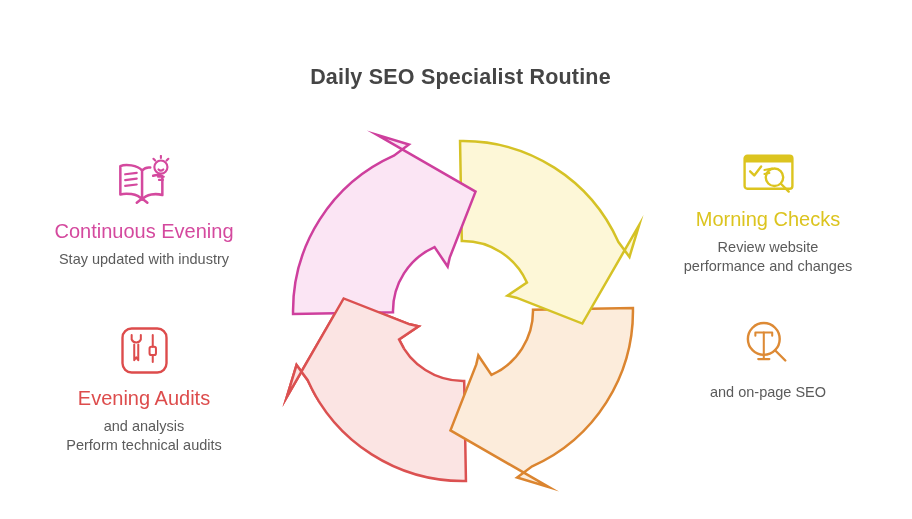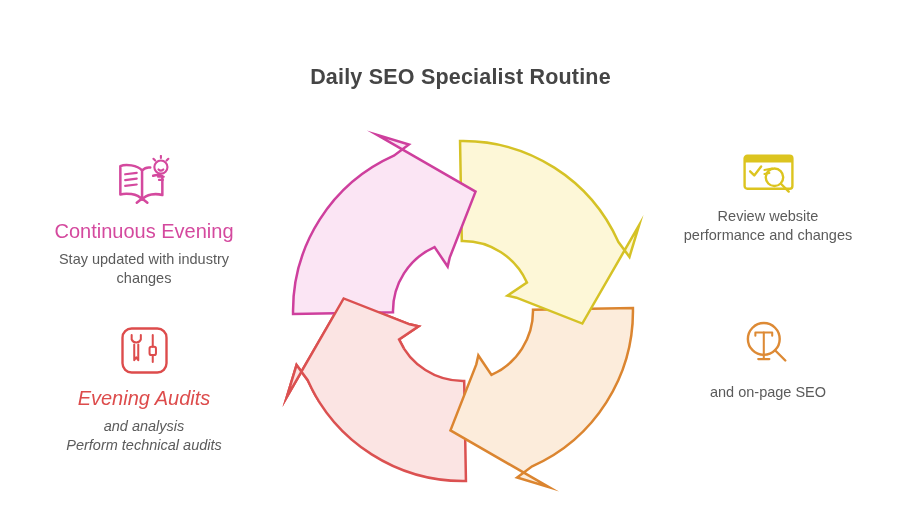--- a/index.html
+++ b/index.html
@@ -14,21 +14,21 @@
     font-size:21.5px;font-weight:bold;color:var(--title-color);
     letter-spacing:.2px;
     margin-left:9px;
   }
   .section{
     position:absolute;display:flex;flex-direction:column;align-items:center;
     text-align:center;
   }
   .sec-tl{left:26px;top:155px;width:236px;}
   .sec-tr{left:650px;top:151px;width:236px;}
-  .sec-bl{left:26px;top:323px;width:236px;font-style:italic;}
+  .sec-bl{left:26px;top:323px;width:236px;}
   .sec-br{left:650px;top:317px;width:236px;}
   .icon{color:var(--accent);margin-bottom:8px;line-height:0;}
   .icon svg .st{fill:none;stroke:currentColor;stroke-width:2.6;stroke-linecap:round;stroke-linejoin:round;}
   .icon svg .thin{stroke-width:2.2;}
   .icon svg .fillbar{fill:currentColor;stroke:none;}
   .heading{
     margin:0 0 7px 0;font-size:20px;font-weight:400;color:var(--accent);
     line-height:24px;
   }
   .heading span{display:block;}
@@ -80,35 +80,38 @@
       <path class="st thin" d="M48.5 22.5 L54.5 22.5 M49.5 25.8 L53.5 25.8"></path>
       <path class="st thin" d="M51.5 1 L51.5 3 M43.8 4 L45.6 5.8 M59.2 4 L57.4 5.8"></path>
     </svg>
   </div>
   <h2 class="heading">
       <span>Continuous Evening</span>
       <span></span>
     </h2>
   <p class="desc">
       <span>Stay updated with industry</span>
-      <span>changes</span>
     </p>
 </div>
 
 <div class="section sec-tr" style="--accent: #dcc41f;">
   <div class="icon">
     <svg width="57" height="48" viewBox="0 0 62 52">
       <rect class="st" x="5" y="5" width="52" height="36" rx="3"></rect>
       <path class="fillbar" d="M5 8.5 Q5 5 8.5 5 L53.5 5 Q57 5 57 8.5 L57 12.5 L5 12.5 Z"></path>
       <path class="st" d="M11 22 L15.5 26.5 L23 16.8"></path>
       <path class="st thin" d="M26.5 20.5 L35 19 M26.5 24.8 L32 23.8"></path>
       <circle class="st" cx="37.5" cy="28.5" r="9.5"></circle>
       <path class="st" d="M44.5 35.5 L53 44"></path>
     </svg>
   </div>
+  <h2 class="heading">
+      <span>Morning Checks</span>
+      <span></span>
+    </h2>
   <p class="desc">
       <span>Review website</span>
       <span>performance and changes</span>
     </p>
 </div>
 
 <div class="section sec-bl" style="--accent: #dd4c4c;">
   <div class="icon">
     <svg width="55" height="55" viewBox="0 0 60 60">
       <rect class="st" x="6" y="6" width="48" height="48" rx="10"></rect>

